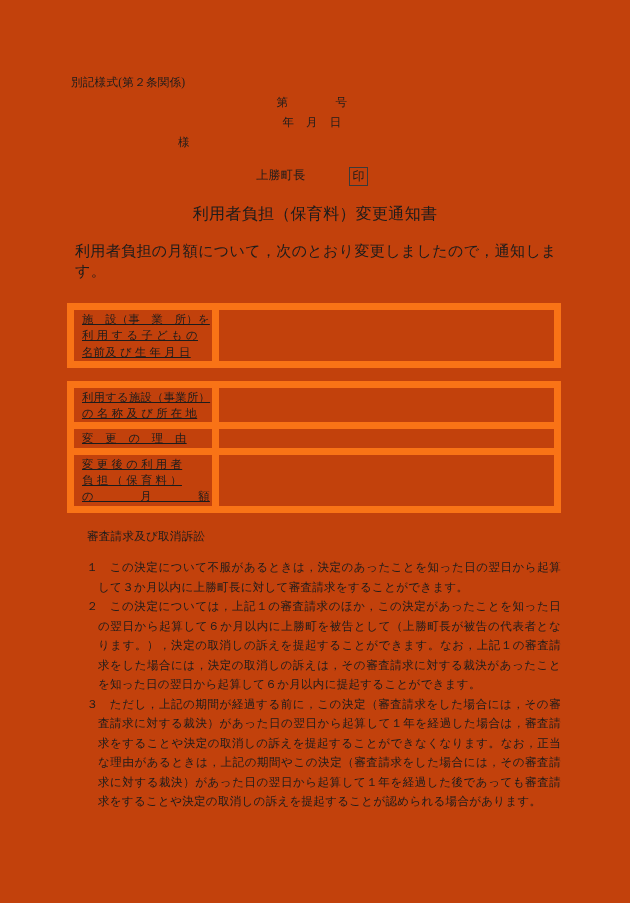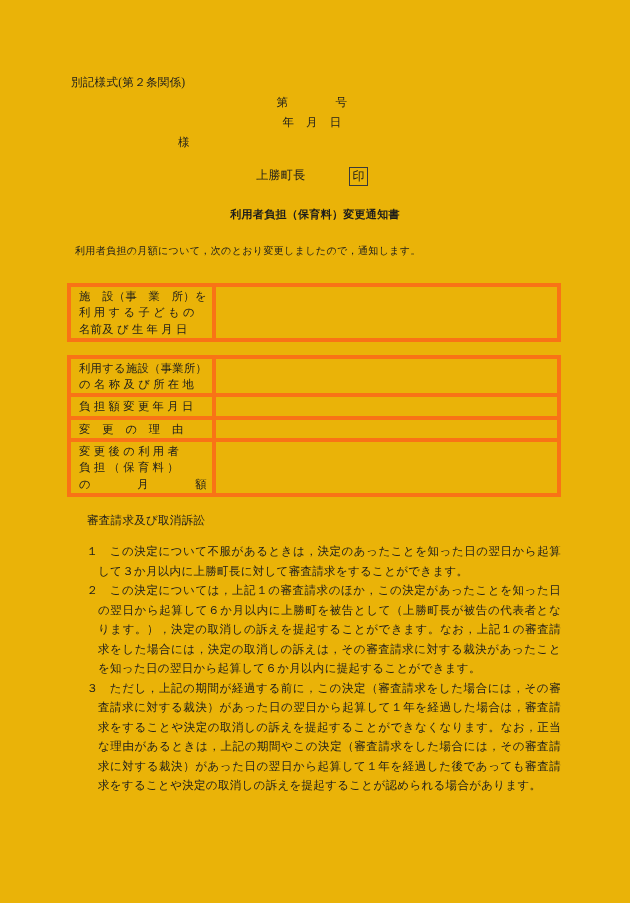--- a/index.html
+++ b/index.html
@@ -2,21 +2,21 @@
 <html lang="ja"><head>
 <meta charset="utf-8">
 <style>
   html, body { margin: 0; padding: 0; background: #ffffff; }
   .page {
     position: relative;
     width: 630px;
     height: 903px;
     box-sizing: border-box;
     padding: 0 67px;
-    background: #eab308;
+    background: #c2410c;
     color: #1c1c1c;
     font-family: "Liberation Serif", "DejaVu Serif", serif;
     overflow: hidden;
   }
   .line { font-size: 11.5px; letter-spacing: 0.3px; line-height: 20px; white-space: pre; }
   .form-ref { padding-top: 72px; margin-left: 4px; }
   .right { text-align: center; padding-right: 6px; }
   .addressee { padding-left: 111px; }
   .issuer-line { margin-top: 11px; line-height: 24px; font-size: 12px; }
   .seal-box {
@@ -24,44 +24,45 @@
     border: 1px solid #3a3a3a;
     padding: 1px 2px;
     margin-left: 44px;
     font-size: 12px;
     line-height: 15px;
     vertical-align: middle;
   }
   .doc-title {
     margin: 16px 0 0 0;
     text-align: center;
-    font-size: 11px;
+    font-size: 16px;
     letter-spacing: 0.3px;
     line-height: 22px;
-    font-weight: bold;
+    font-weight: normal;
   }
   .intro {
     margin: 16px 0 8px 8px;
-    font-size: 10px;
+    font-size: 15px;
     letter-spacing: 0.35px;
     line-height: 20px;
   }
   .form-table {
     border-collapse: collapse;
     table-layout: fixed;
     width: 494px;
     font-size: 11.3px;
     letter-spacing: 0.3px;
   }
   .t1 { margin-top: 22px; }
   .t2 { margin-top: 13px; border-radius: 15px; }
   .form-table td {
-    border: 4px solid #f97316;
+    border: 7px solid #f97316;
     vertical-align: top;
     padding: 1px 4px 1px 8px;
+    text-decoration: underline;
   }
   .label-cell div { line-height: 16.3px; white-space: pre; }
   .value-cell { }
   .notice {
     margin: 14px 0 0 8px;
     width: 486px;
     font-size: 11.5px;
     letter-spacing: 0.3px;
     line-height: 19.5px;
   }
@@ -118,26 +119,20 @@
     <tbody>
       <tr>
         <td class="label-cell">
           <div>利用する施設（事業所）</div>
           <div>の 名 称 及 び 所 在 地</div>
         </td>
         <td class="value-cell"></td>
       </tr>
       <tr>
         <td class="label-cell">
-          <div>負 担 額 変 更 年 月 日</div>
-        </td>
-        <td class="value-cell"></td>
-      </tr>
-      <tr>
-        <td class="label-cell">
           <div>変　更　の　理　由</div>
         </td>
         <td class="value-cell"></td>
       </tr>
       <tr>
         <td class="label-cell">
           <div>変 更 後 の 利 用 者</div>
           <div>負 担 （ 保 育 料 ）</div>
           <div>の　　　　月　　　　額</div>
         </td>

